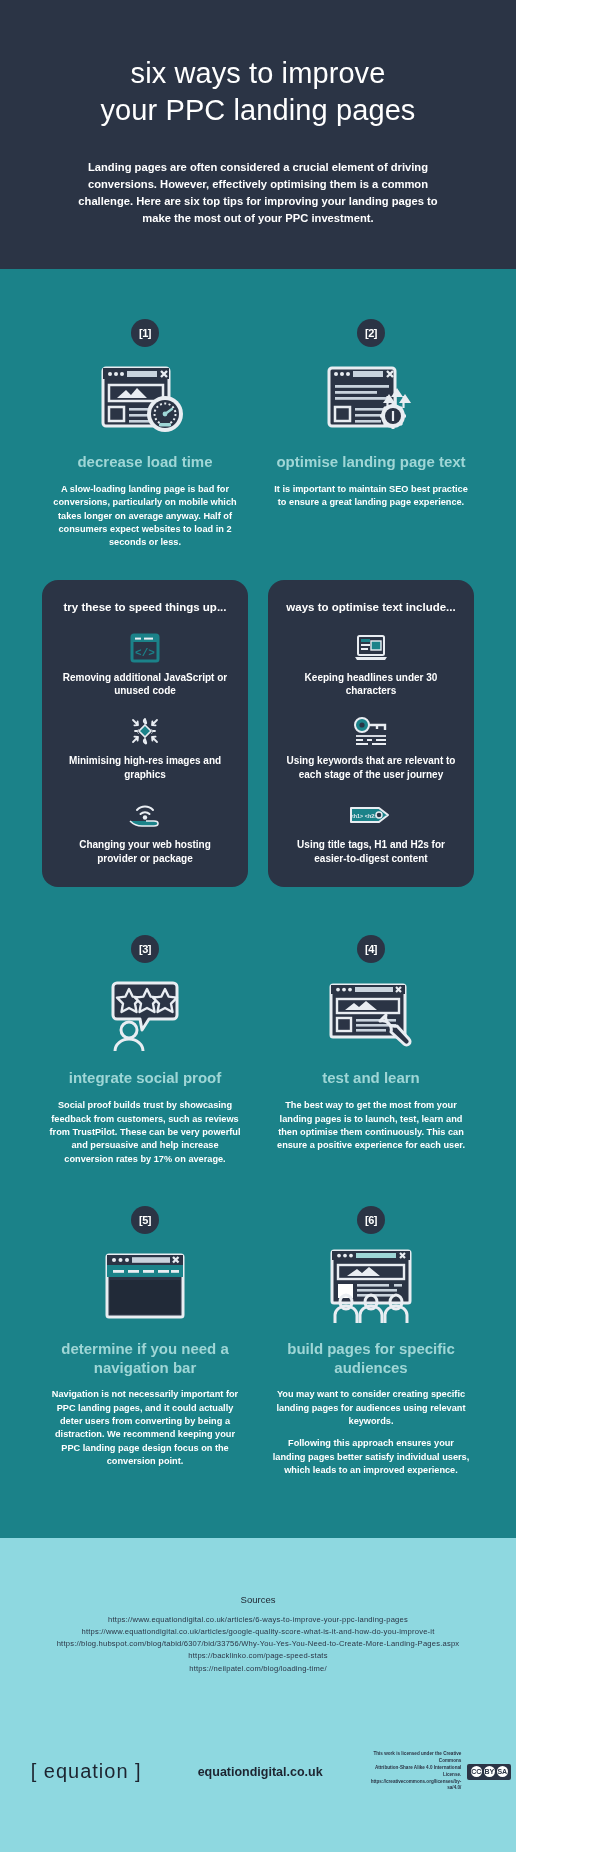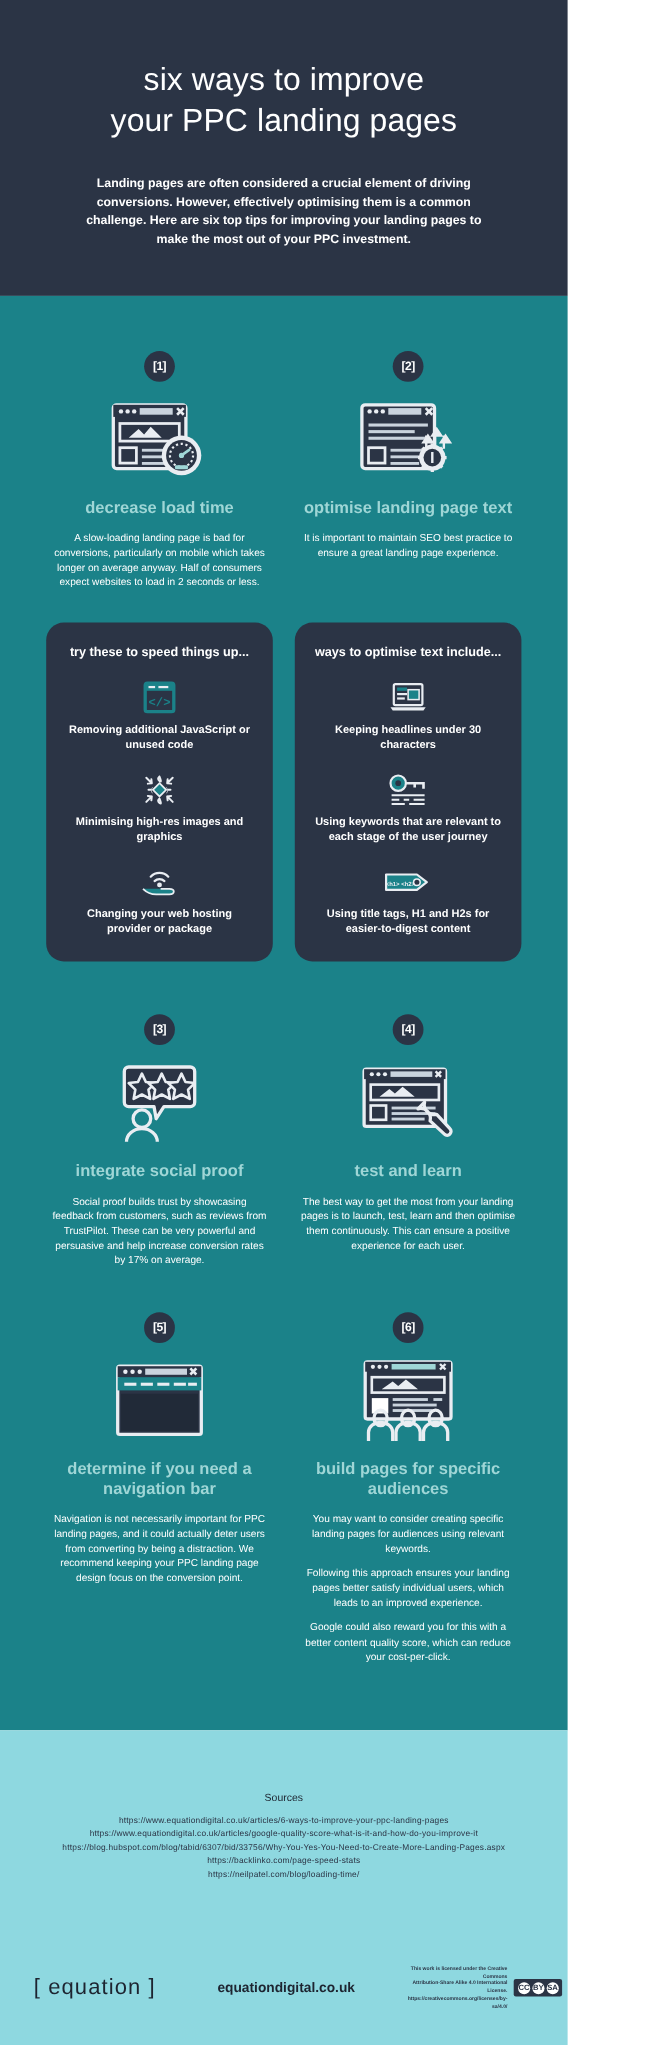--- a/index.html
+++ b/index.html
@@ -77,21 +77,21 @@
   .tip-title {
     color: #9fd6d6;
     font-size: 15px;
     font-weight: bold;
     line-height: 1.25;
     margin-top: 14px;
   }
   .tip-body {
     color: #ffffff;
     font-size: 9.2px;
-    font-weight: normal;
+    font-weight: bold;
     line-height: 1.45;
     margin-top: 11px;
     padding: 0 4px;
   }
   .tip-body p + p { margin-top: 9px; }
 
   
   .subboxes {
     display: flex;
     justify-content: center;
@@ -492,21 +492,20 @@
               <path d="M35 74 v-8 a11 9 0 0 1 22 0 v8"></path>
               <ellipse cx="71" cy="53" rx="6" ry="7"></ellipse>
               <path d="M60 74 v-8 a11 9 0 0 1 22 0 v8"></path>
             </g>
           </svg>
         </div>
         <h2 class="tip-title">build pages for specific audiences</h2>
         <div class="tip-body">
           <p>You may want to consider creating specific landing pages for audiences using relevant keywords.</p>
           <p>Following this approach ensures your landing pages better satisfy individual users, which leads to an improved experience.</p>
-          <p>Google could also reward you for this with a better content quality score, which can reduce your cost-per-click.</p>
         </div>
       </div>
     </section>
 
   </main>
 
   <footer class="footer">
     <div class="sources-title">Sources</div>
     <div class="sources-list">
       <div>https://www.equationdigital.co.uk/articles/6-ways-to-improve-your-ppc-landing-pages</div>

